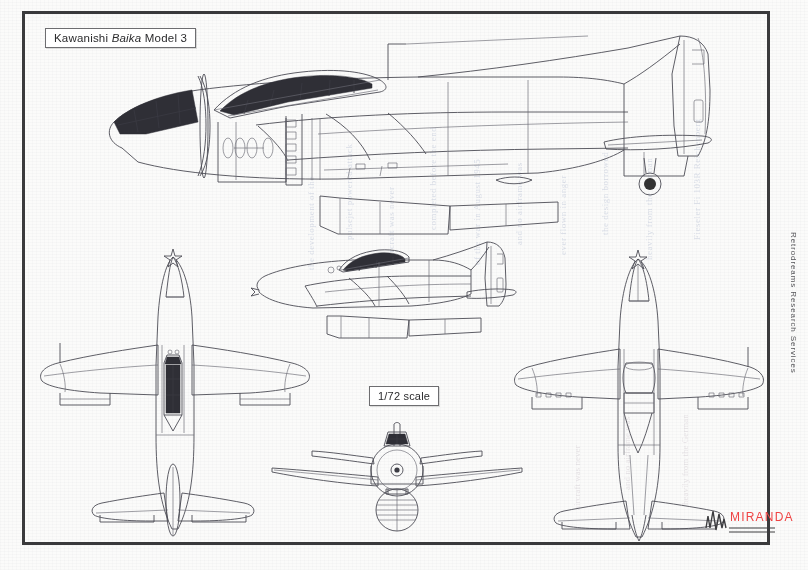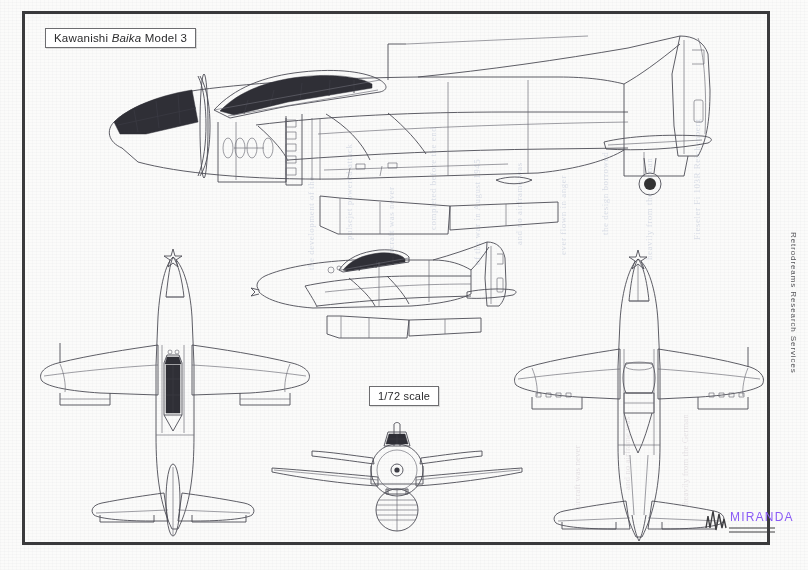--- a/index.html
+++ b/index.html
@@ -71,21 +71,21 @@
   #credit{
     position:absolute;right:10px;top:232px;
     writing-mode:vertical-rl;
     font-size:8px;letter-spacing:.9px;
     color:#56565a;white-space:nowrap;
     font-family:"Liberation Sans", sans-serif;
   }
   #signature{
     position:absolute;left:704px;top:508px;
     width:68px;height:30px;
-    color:#8b5cf6;
+    color:#ef4444;
   }
   #signature .sig-text{
     position:absolute;left:26px;top:2px;
     font-size:12px;letter-spacing:1.2px;
     font-family:"Liberation Sans", sans-serif;
   }
   svg.view{position:absolute;overflow:visible;}
   svg.view path, svg.view line, svg.view polyline, svg.view ellipse,
   svg.view circle, svg.view rect, svg.view polygon{
     vector-effect:non-scaling-stroke;

